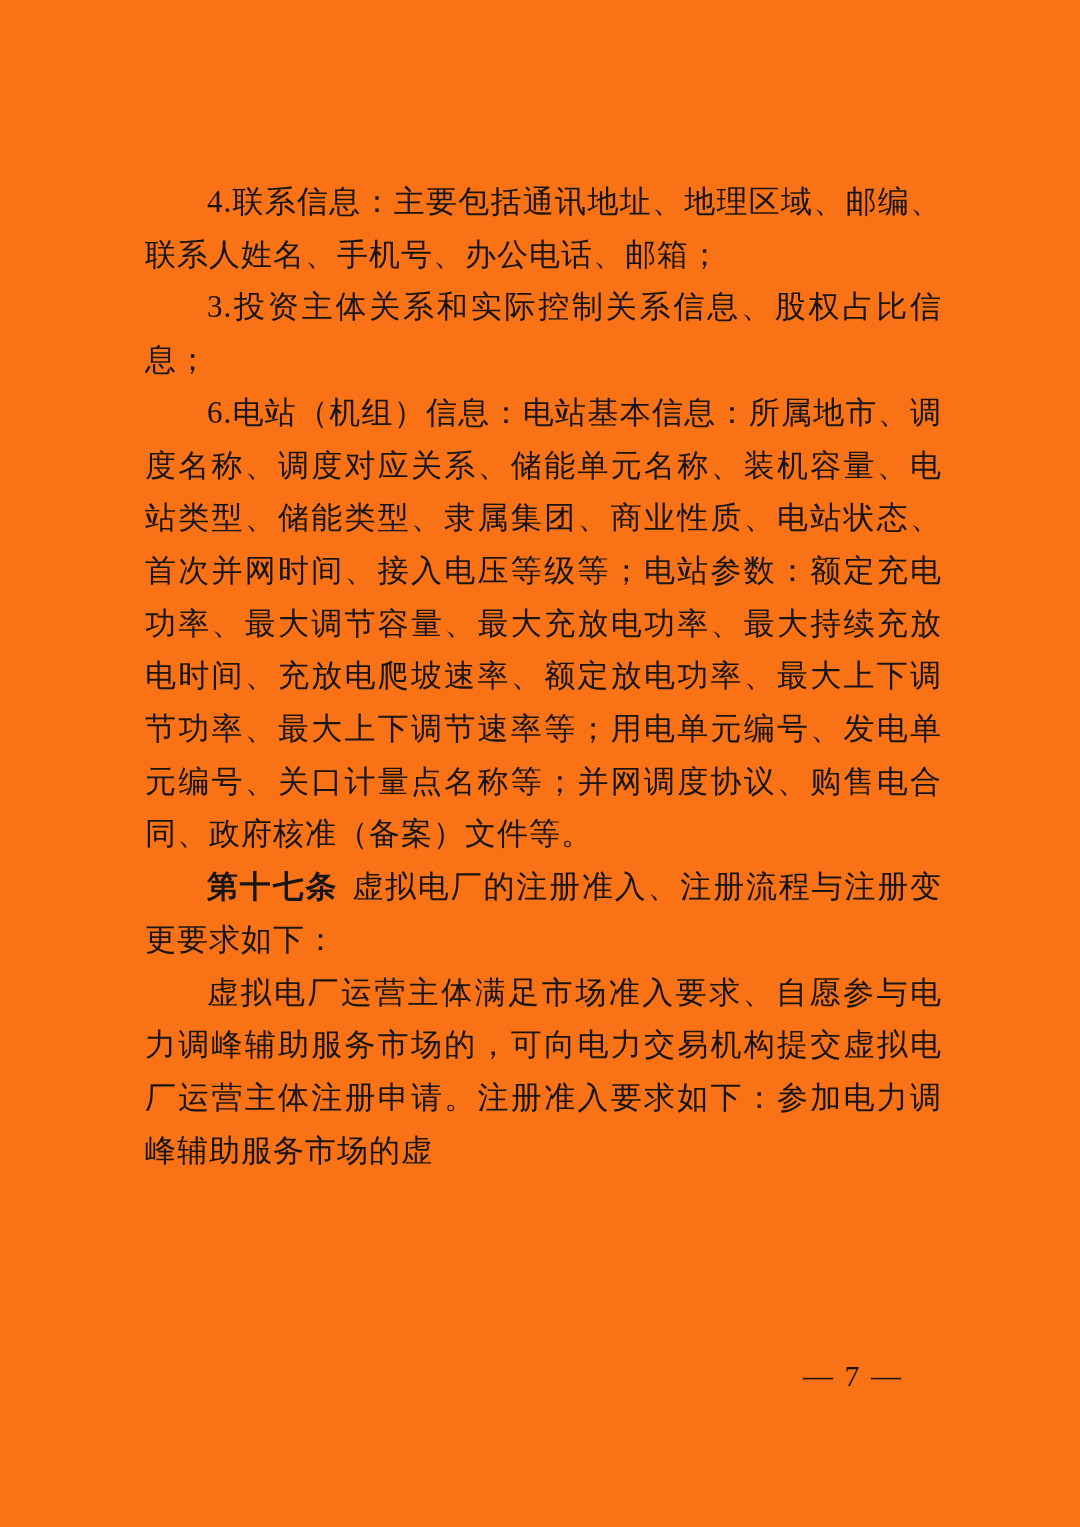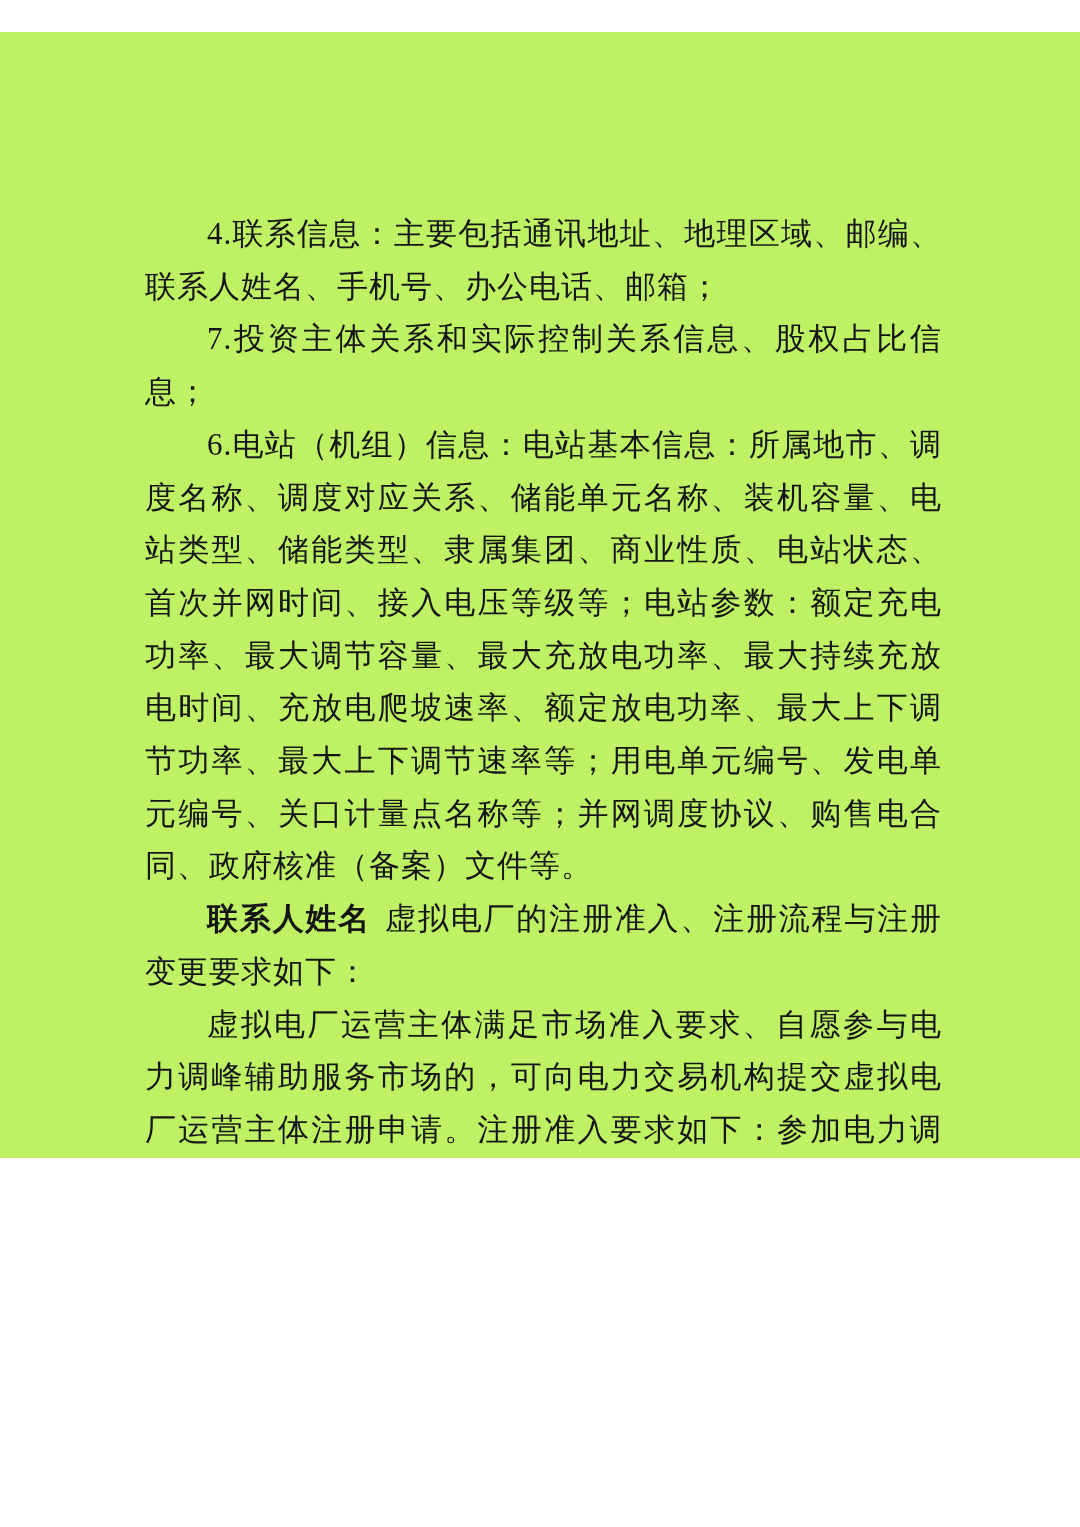--- a/index.html
+++ b/index.html
@@ -3,26 +3,25 @@
 <meta charset="utf-8">
 <style>
   html, body {
     margin: 0;
     padding: 0;
     background: #ffffff;
   }
   .page {
     position: relative;
     width: 1080px;
-    height: 1126px;
-    background: #bef264;
+    height: 1527px;
+    background: #f97316;
     overflow: hidden;
     font-family: "Liberation Serif", "DejaVu Serif", serif;
     color: #151515;
-    margin-top: 32px;
   }
   .content {
     position: absolute;
     left: 145px;
     top: 176px;
     width: 797px;
     font-size: 31px;
     line-height: 52.7px;
     letter-spacing: 1px;
     text-align: justify;
@@ -47,22 +46,22 @@
     letter-spacing: 2px;
     color: #151515;
   }
 </style>
 </head>
 <body>
 
 <div class="page">
   <div class="content">
     <p>4.联系信息：主要包括通讯地址、地理区域、邮编、联系人姓名、手机号、办公电话、邮箱；</p>
-    <p>7.投资主体关系和实际控制关系信息、股权占比信息；</p>
+    <p>3.投资主体关系和实际控制关系信息、股权占比信息；</p>
     <p>6.电站（机组）信息：电站基本信息：所属地市、调度名称、调度对应关系、储能单元名称、装机容量、电站类型、储能类型、隶属集团、商业性质、电站状态、首次并网时间、接入电压等级等；电站参数：额定充电功率、最大调节容量、最大充放电功率、最大持续充放电时间、充放电爬坡速率、额定放电功率、最大上下调节功率、最大上下调节速率等；用电单元编号、发电单元编号、关口计量点名称等；并网调度协议、购售电合同、政府核准（备案）文件等。</p>
     <p>
-      <span class="article-label">联系人姓名</span><span>虚拟电厂的注册准入、注册流程与注册变更要求如下：</span>
+      <span class="article-label">第十七条</span><span>虚拟电厂的注册准入、注册流程与注册变更要求如下：</span>
     </p>
     <p>虚拟电厂运营主体满足市场准入要求、自愿参与电力调峰辅助服务市场的，可向电力交易机构提交虚拟电厂运营主体注册申请。注册准入要求如下：参加电力调峰辅助服务市场的虚</p>
   </div>
 
   <div class="footer">— 7 —</div>
 </div>
 
 </body></html>

